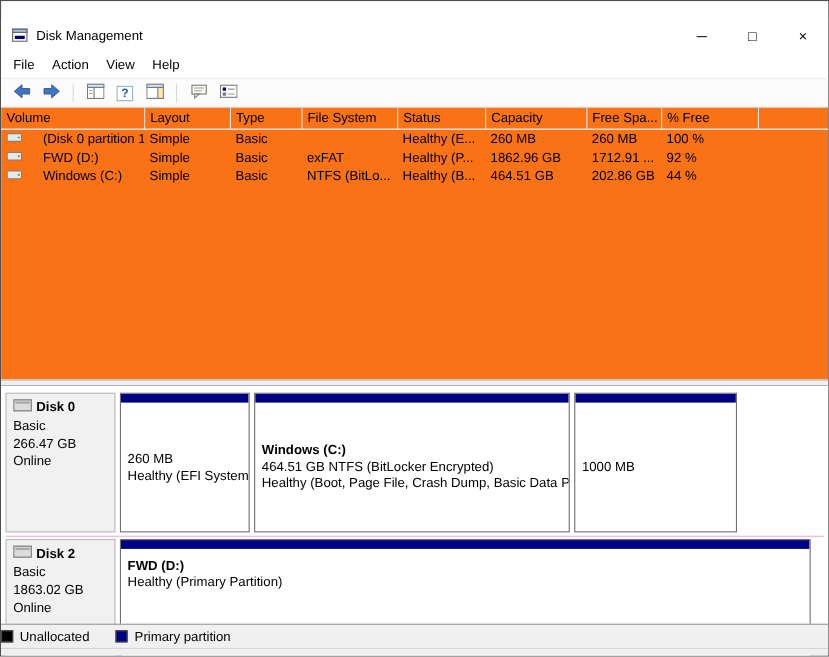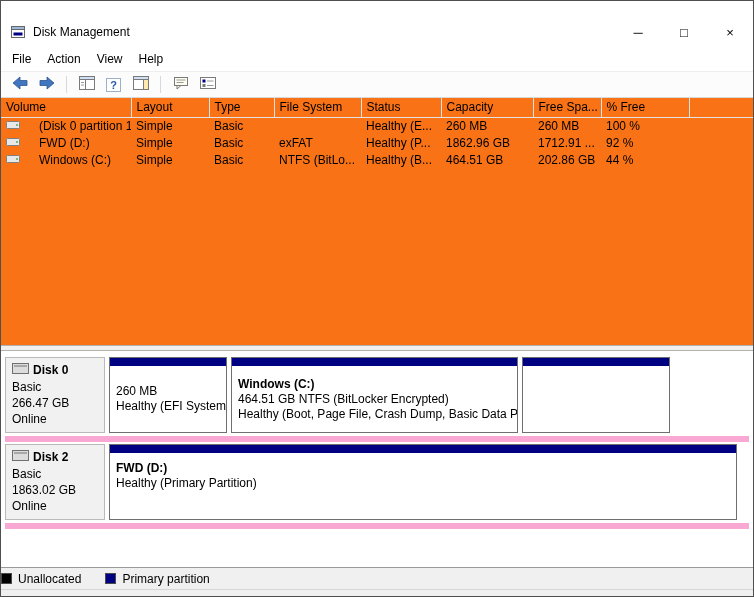--- a/index.html
+++ b/index.html
@@ -28,21 +28,21 @@
   .volume-pane { height:247px; flex:0 0 247px; background:#f97316; overflow:hidden; }
   table { border-collapse:collapse; table-layout:fixed; width:754px; font-size:12px; }
   th { font-weight:normal; text-align:left; padding:2px 5px; height:19px; border-right:1px solid #e3e3e3; border-bottom:1px solid #e3e3e3; white-space:nowrap; overflow:hidden; }
   td { padding:1px 5px; height:17px; white-space:nowrap; overflow:hidden; }
   .vol-cell { display:flex; gap:19px; }
 
   .splitter { height:6px; flex:0 0 6px; background:#f0f0f0; border-top:1px solid #b2b2b2; border-bottom:1px solid #b2b2b2; }
 
   
   .graph-pane { height:216px; flex:0 0 216px; background:#fff; padding:6px 4px 0 4px; }
-  .disk-row { display:flex; height:85px; border-bottom:6px solid #f9a8d4; padding-bottom:3px; margin-bottom:2px; align-items:stretch; }
+  .disk-row { display:flex; height:131px; border-bottom:1px solid #f9a8d4; padding-bottom:3px; margin-bottom:2px; align-items:stretch; }
   .disk-info { width:100px; flex:0 0 100px; border:1px solid #b9b9b9; background:#f1f1f1; padding:4px 6px; margin-right:4px; }
   .disk-title { font-weight:bold; display:flex; align-items:center; gap:4px; line-height:15px; }
   .disk-line { line-height:15px; margin-top:1px; }
   .disk-strip { flex:1; display:flex; gap:4px; }
   .partition { border:1px solid #6f6f6f; background:#fff; display:flex; flex-direction:column; overflow:hidden; }
   .part-band { height:8px; flex:0 0 8px; }
   .part-body { flex:1; display:flex; flex-direction:column; justify-content:center; padding:2px 6px; overflow:hidden; }
   .part-line { line-height:15px; white-space:nowrap; }
   .bold { font-weight:bold; }
 
@@ -264,20 +264,23 @@
         <div class="partition" style="width:287px">
           <div class="part-band" style="background-color: rgb(0, 0, 130);"></div>
           <div class="part-body">
             <div class="part-line bold">Windows  (C:)</div>
             <div class="part-line">464.51 GB NTFS (BitLocker Encrypted)</div>
             <div class="part-line">Healthy (Boot, Page File, Crash Dump, Basic Data Pa</div>
           </div>
         </div>
         <div class="partition" style="width:148px">
           <div class="part-band" style="background-color: rgb(0, 0, 130);"></div>
+          <div class="part-body">
+            <div class="part-line">1000 MB</div>
+          </div>
         </div>
       </div>
     </div>
 
     <div class="disk-row">
       <div class="disk-info">
         <div class="disk-title">
           <span>
             <svg width="17" height="13" viewBox="0 0 17 13">
                 <rect x="0.5" y="1.5" width="16" height="10" fill="#dcdcdc" stroke="#707070"></rect>

